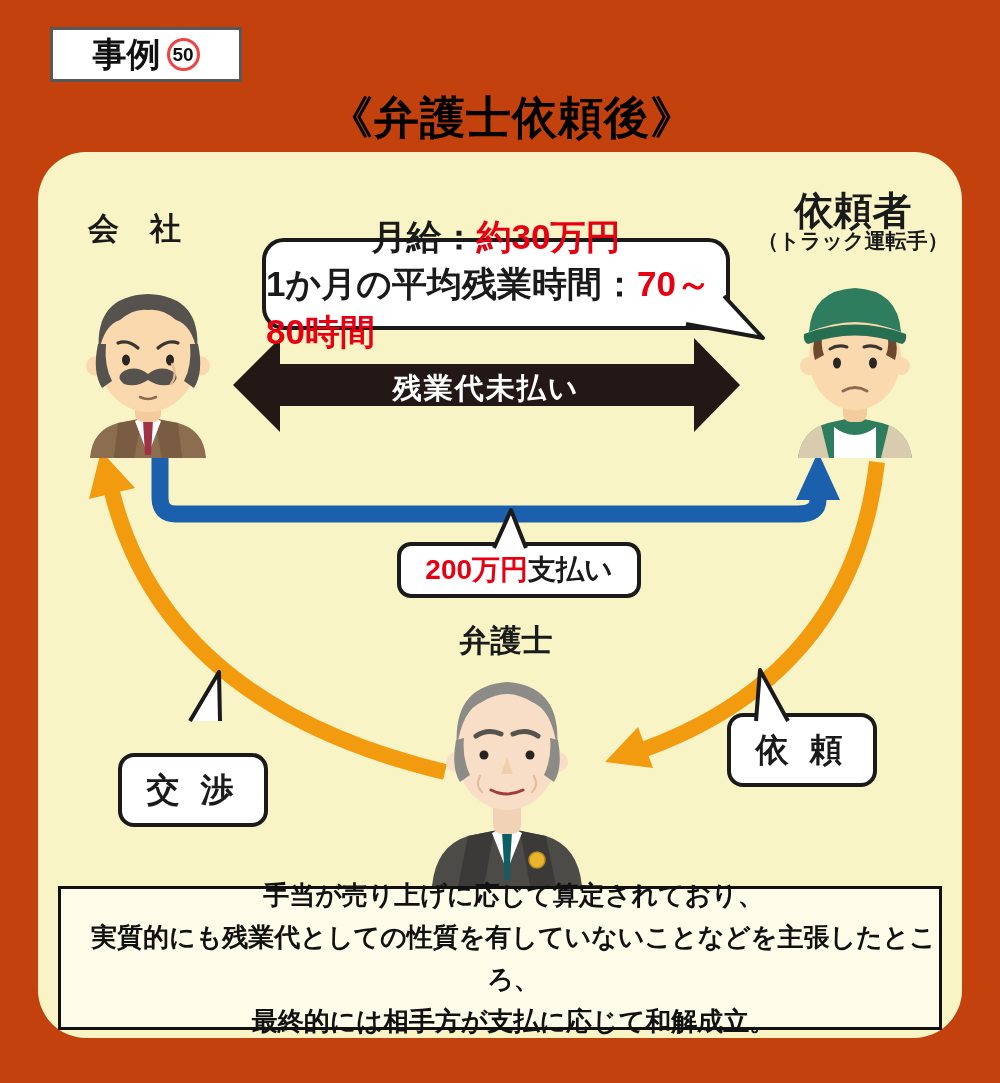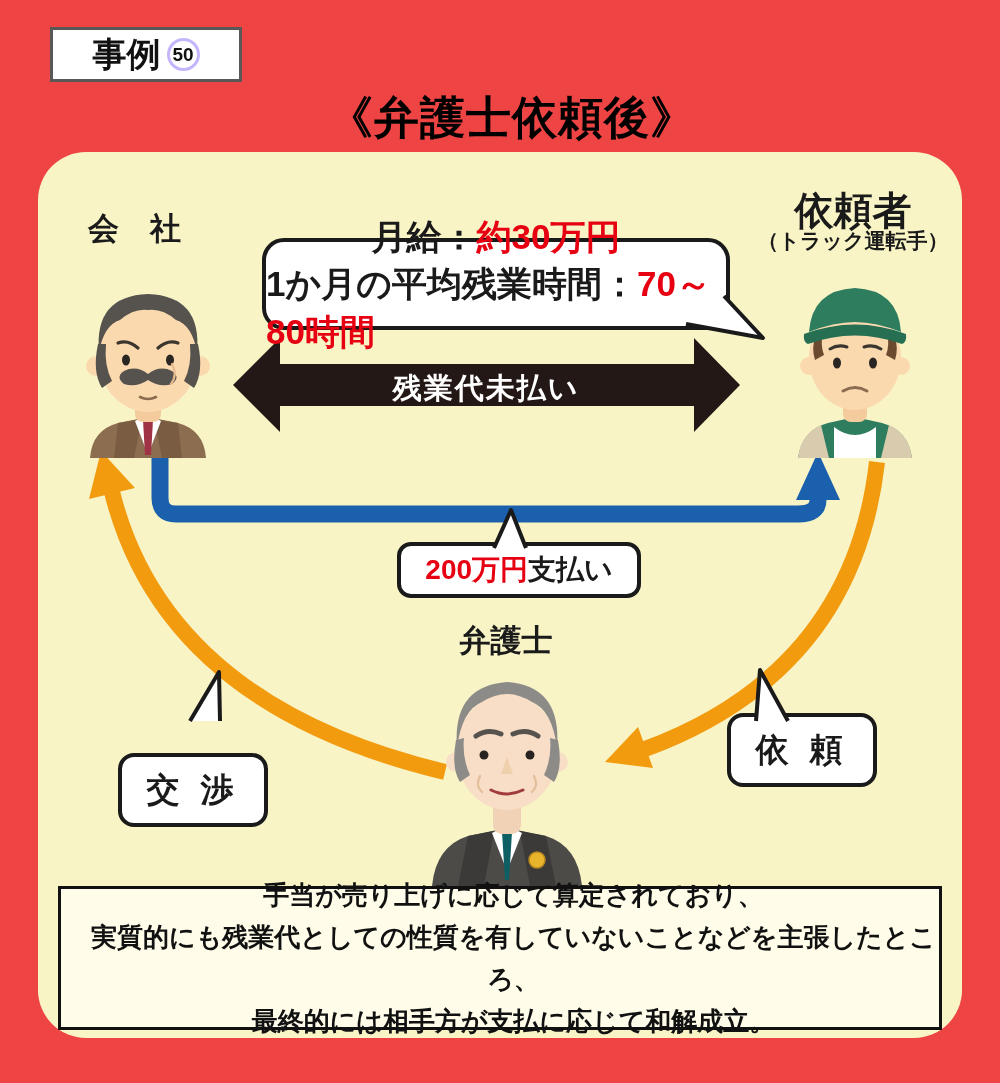--- a/index.html
+++ b/index.html
@@ -7,26 +7,26 @@
     --summary-bg:#FFFDE9;
     --orange:#F39B0F;
     --blue:#1A60AC;
     --dark:#231815;
     --red:#E60012;
     --box-border:#595757;
   }
   *{margin:0;padding:0;box-sizing:border-box;}
   html,body{background:#fff;}
   body{font-family:"Liberation Sans","DejaVu Sans",sans-serif;}
-  .stage{position:relative;width:1000px;height:1083px;background:#ef4444;overflow:hidden;font-weight:bold;}
+  .stage{position:relative;width:1000px;height:1083px;background:#c2410c;overflow:hidden;font-weight:bold;}
 
   
   .case-box{position:absolute;left:50px;top:27px;width:192px;height:55px;border:3px solid var(--box-border);
     display:flex;align-items:center;justify-content:center;gap:6px;font-size:34px;color:#111;background:#fff;}
-  .case-num{display:inline-flex;align-items:center;justify-content:center;width:33px;height:33px;border:3px solid #c4b5fd;
+  .case-num{display:inline-flex;align-items:center;justify-content:center;width:33px;height:33px;border:3px solid #ef4444;
     border-radius:50%;font-size:19px;line-height:1;}
   .title{position:absolute;left:0;top:88px;width:100%;text-align:center;font-size:45px;letter-spacing:1px;color:#000;padding-left:24px;}
 
   
   .panel{position:absolute;left:38px;top:152px;width:924px;height:886px;background:var(--panel-bg);border-radius:48px;}
 
   .arrows{position:absolute;left:0;top:0;width:1000px;height:1083px;pointer-events:none;}
   .blue-line{stroke:var(--blue);stroke-width:17;fill:none;}
   .blue-fill{fill:var(--blue);}
   .orange-line{stroke:var(--orange);stroke-width:16;fill:none;}

